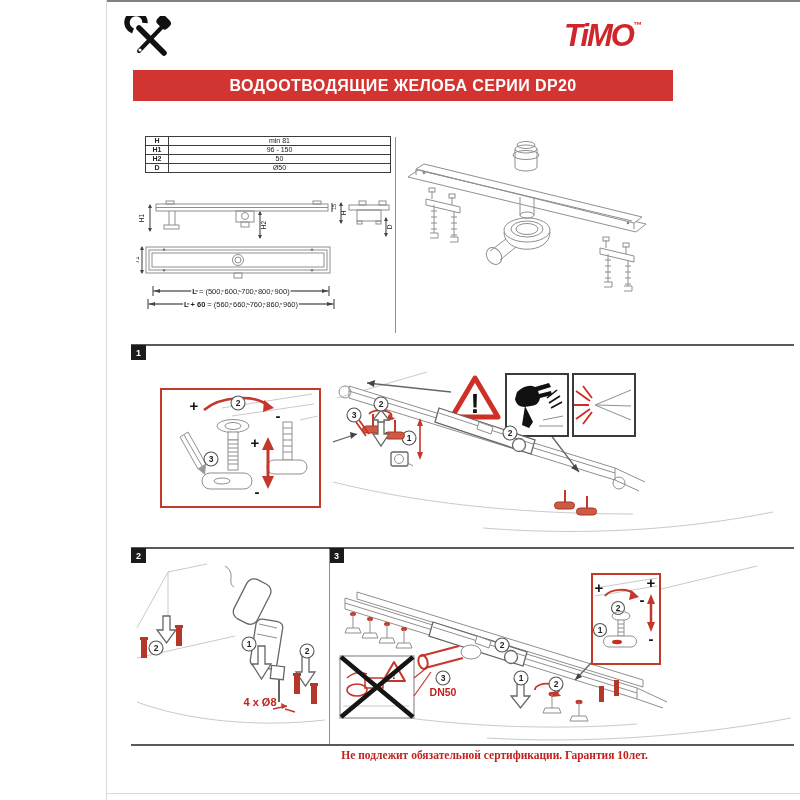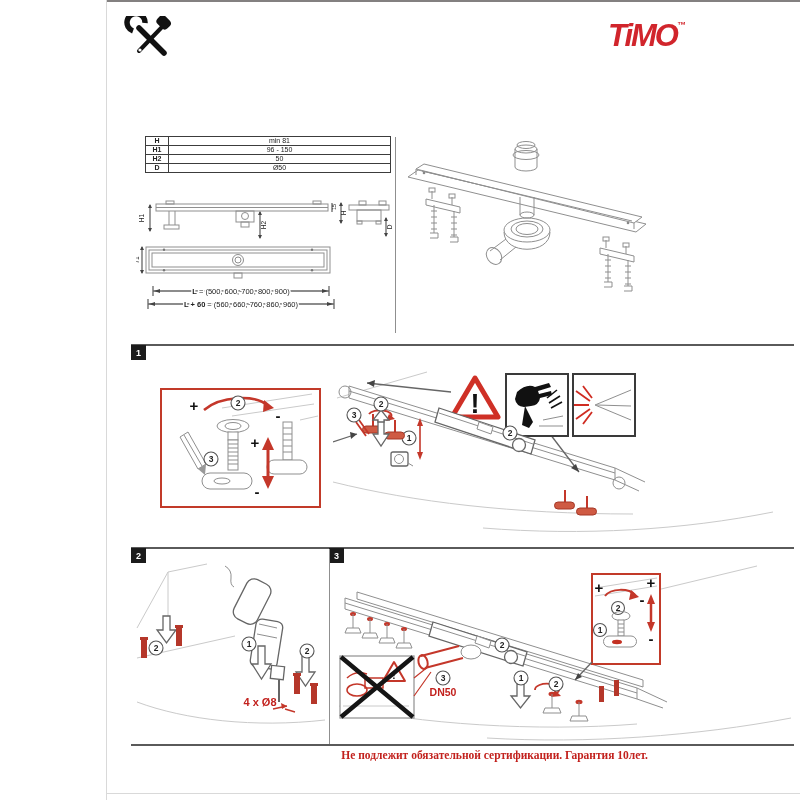--- a/index.html
+++ b/index.html
@@ -4,21 +4,21 @@
 <style>
   html,body{margin:0;padding:0;background:#fff;}
   #stage{position:relative;width:800px;height:800px;background:#fff;overflow:hidden;
          font-family:"Liberation Sans",sans-serif;}
   .abs{position:absolute;}
   .edge{background:#d9d9d9;}
   .banner{left:133px;top:70px;width:540px;height:31px;background:#d23431;color:#fff;
           font-weight:bold;font-size:16px;display:flex;align-items:center;justify-content:center;
           letter-spacing:.4px;}
   .logo{left:564px;top:20px;color:#d1252c;font-style:italic;font-weight:bold;font-size:31px;
-        letter-spacing:-2px;line-height:1;margin-left:44px;}
+        letter-spacing:-2px;line-height:1;}
   .logo sup{font-size:9px;font-style:normal;letter-spacing:0;vertical-align:18px;}
   table.spec{position:absolute;left:145px;top:136px;width:246px;border-collapse:collapse;}
   table.spec td{border:1px solid #3c3c3c;font-size:7px;line-height:8px;height:8px;padding:0;
                 text-align:center;color:#222;}
   table.spec td.p{width:22px;font-weight:bold;}
   .rule{background:#5a5a5a;height:2px;}
   .vrule{background:#8f8f8f;width:1px;}
   .badge{width:15px;height:15px;background:#1b1b1b;color:#fff;font-size:9px;font-weight:bold;
          display:flex;align-items:center;justify-content:center;}
   .inset{border:2px solid #c23a29;background:#fff;}
@@ -51,20 +51,23 @@
   <svg class="abs" style="left:124px;top:16px;" width="54" height="46" viewBox="0 0 54 46">
     <path d="M9 15 A9 9 0 1 1 21 7" stroke="#111" stroke-width="5.5" fill="none"></path>
     <path d="M15 12 L40 37" stroke="#111" stroke-width="5.5" stroke-linecap="round"></path>
     <path d="M38 11 L15 35" stroke="#111" stroke-width="4" stroke-linecap="round"></path>
     <rect x="33" y="1" width="14" height="11" rx="4" transform="rotate(45 40 6)" fill="#111"></rect>
     <circle cx="16" cy="34" r="1.6" fill="#fff"></circle>
   </svg>
 
   <div class="abs logo"><span>TiMO</span><sup>™</sup></div>
 
+  <div class="abs banner">
+    <span>ВОДООТВОДЯЩИЕ ЖЕЛОБА СЕРИИ DP20</span>
+  </div>
 
   <table class="spec">
     <tbody>
         <tr>
       <td class="p">H</td>
       <td>min 81</td>
         </tr>
     <tr>
       <td class="p">H1</td>
       <td>96 - 150</td>

